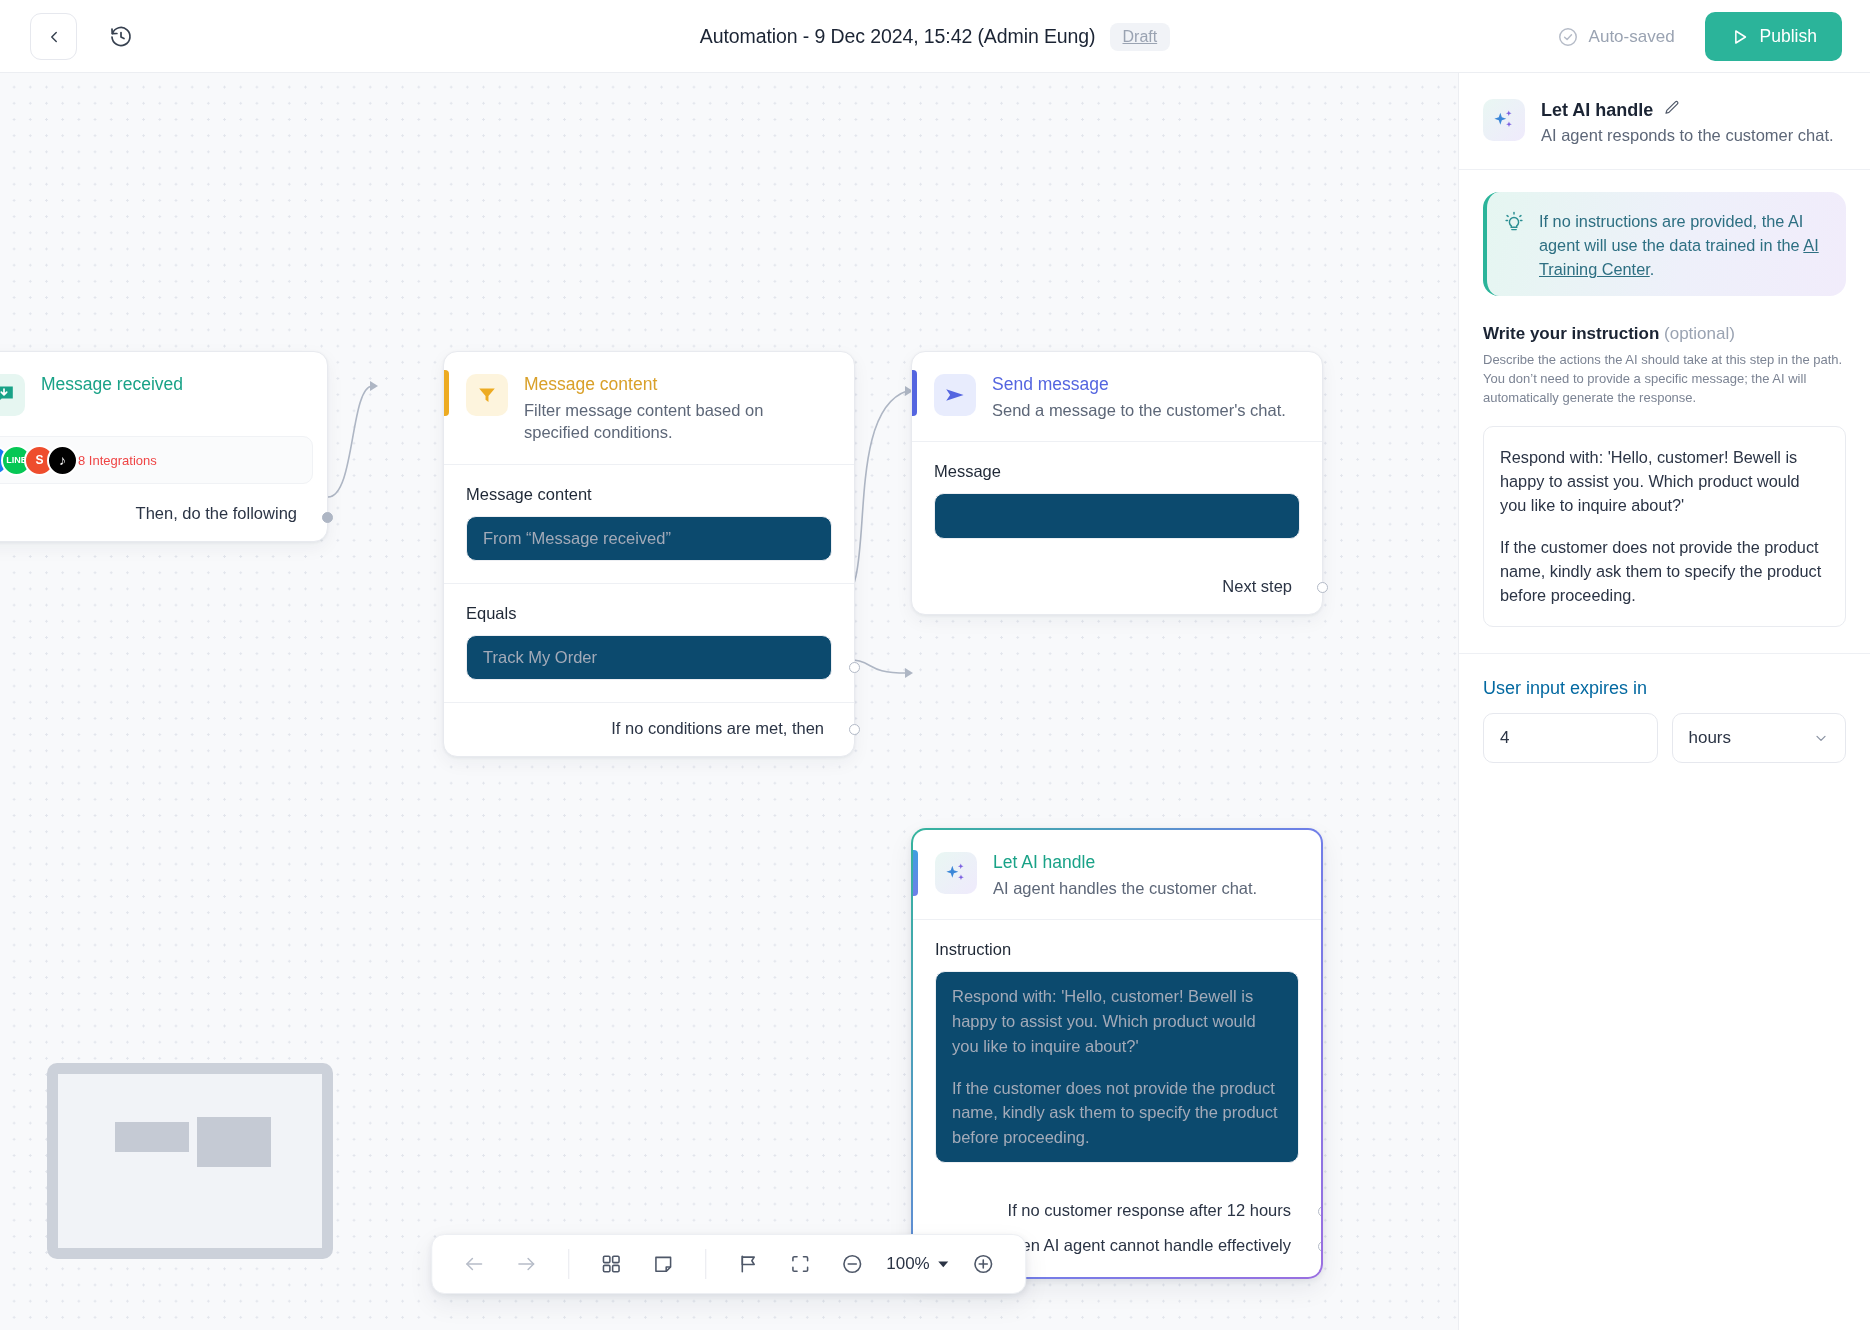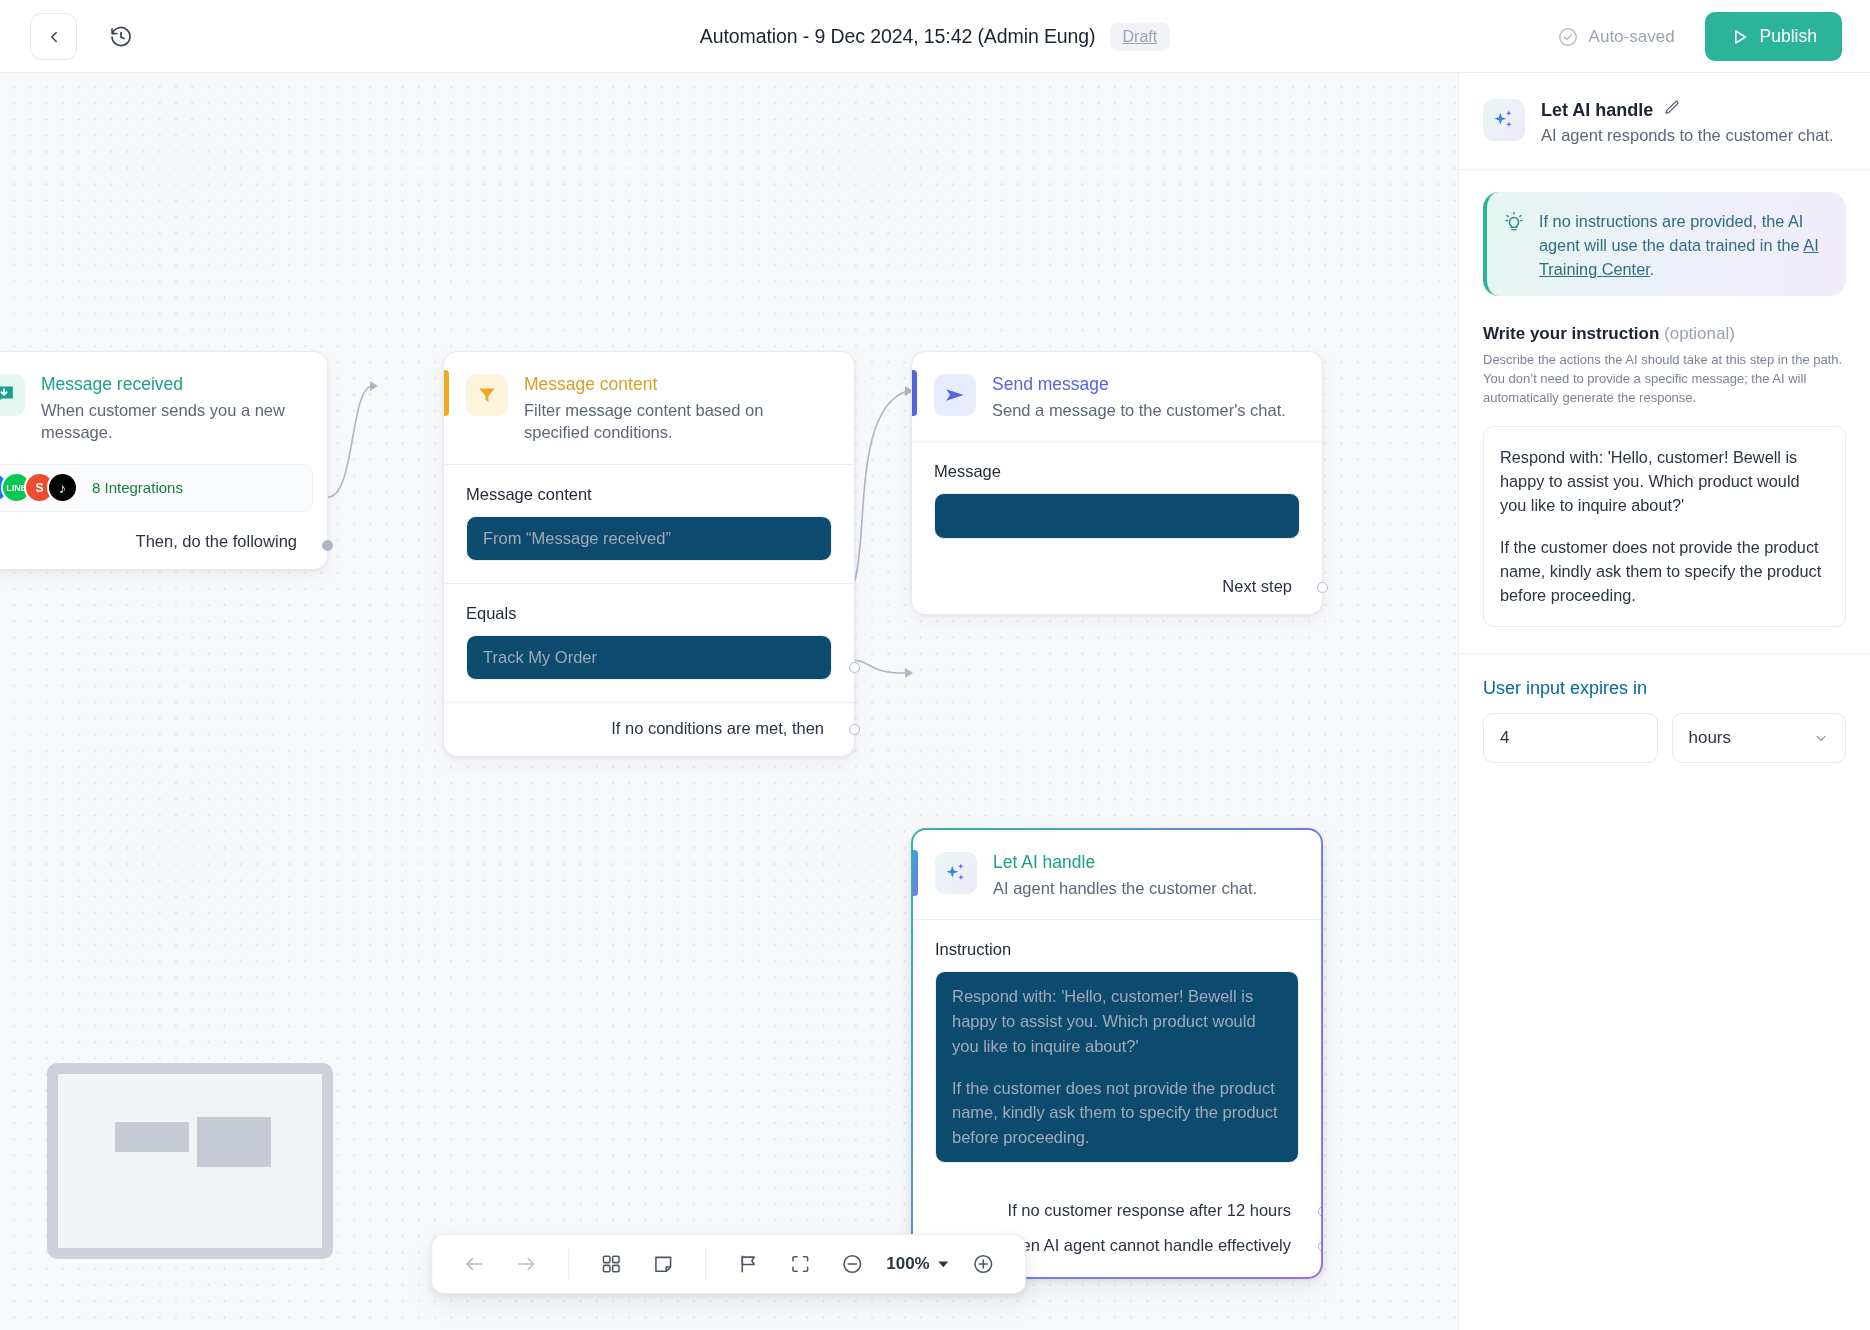--- a/index.html
+++ b/index.html
@@ -105,21 +105,21 @@
     background: #fafbfc; border: 1px solid #f0f2f5;
     display: flex; align-items: center; padding-left: 4px;
   }
   .int-icons { display: flex; align-items: center; margin-left: -2px; }
   .int-icons span {
     width: 31px; height: 31px; border-radius: 50%; margin-left: -8px;
     display: flex; align-items: center; justify-content: center;
     font-size: 13px; color: #fff; font-weight: bold; border: 2px solid #fff;
   }
   .int-icons span:first-child { margin-left: 0; }
-  .int-label { font-size: 15px; color: #15803d; margin-left: 14px; }
+  .int-label { font-size: 13px; color: #ef4444; }
 
   
   #node-filter { left: 443px; top: 278px; width: 412px; }
   #node-filter .node-title { color: #d9a029; }
   #node-filter .node-ico { background: #fdf4dd; }
   #node-filter .node-accent { background: #edab22; }
 
   
   #node-send { left: 911px; top: 278px; width: 412px; }
   #node-send .node-title { color: #5465e0; }
@@ -145,21 +145,21 @@
   }
   .minimap-inner { background: #f1f3f7; width: 100%; height: 100%; position: relative; }
   .mm-rect { position: absolute; background: #c5cad4; }
 
   
   .toolbar {
     position: absolute; left: 50%; transform: translateX(-50%); bottom: 36px;
     height: 60px; background: #fff; border-radius: 13px;
     border: 1px solid #edeff3;
     box-shadow: 0 2px 6px rgba(20,30,55,.07), 0 10px 26px rgba(20,30,55,.07);
-    display: flex; align-items: center; padding: 0 20px; gap: 8px; z-index: 20; font-weight: bold;
+    display: flex; align-items: center; padding: 0 20px; gap: 8px; z-index: 20;
   }
   .tb-btn {
     width: 44px; height: 44px; display: flex; align-items: center; justify-content: center;
     border-radius: 8px; cursor: pointer;
   }
   .tb-div { width: 1px; height: 30px; background: #e7e9ee; margin: 0 12px; }
   .tb-zoom { font-size: 17px; color: #2b3445; padding: 0 4px; display:flex; align-items:center; gap:8px; cursor:pointer;}
 
   
   .panel {
@@ -257,21 +257,20 @@
     <div class="node" id="node-trigger">
       <div class="node-head">
         <div class="node-ico">
           <svg width="24" height="24" viewBox="0 0 24 24" fill="#19a287">
             <path d="M3.2 3.4h17.6v12.1H9.7L4.6 20v-4.5H3.2z" fill="#19a287"></path>
             <path d="M12 6v5.2M12 11.9l-2.7-2.8M12 11.9l2.7-2.8" stroke="#ffffff" stroke-width="1.7" stroke-linecap="round" stroke-linejoin="round" fill="none"></path>
           </svg>
         </div>
         <div>
           <div class="node-title">Message received</div>
-          <div class="node-desc">When customer sends you a new message.</div>
         </div>
       </div>
       <div class="integrations-row">
         <div class="int-icons">
           <span style="background:#1877f2">f</span>
           <span style="background:#06c755;font-size:9px">LINE</span>
           <span style="background:#ee4d2d;font-size:12px">S</span>
           <span style="background:#010101;font-size:14px">♪</span>
         </div>
         <span class="int-label">8 Integrations</span>

